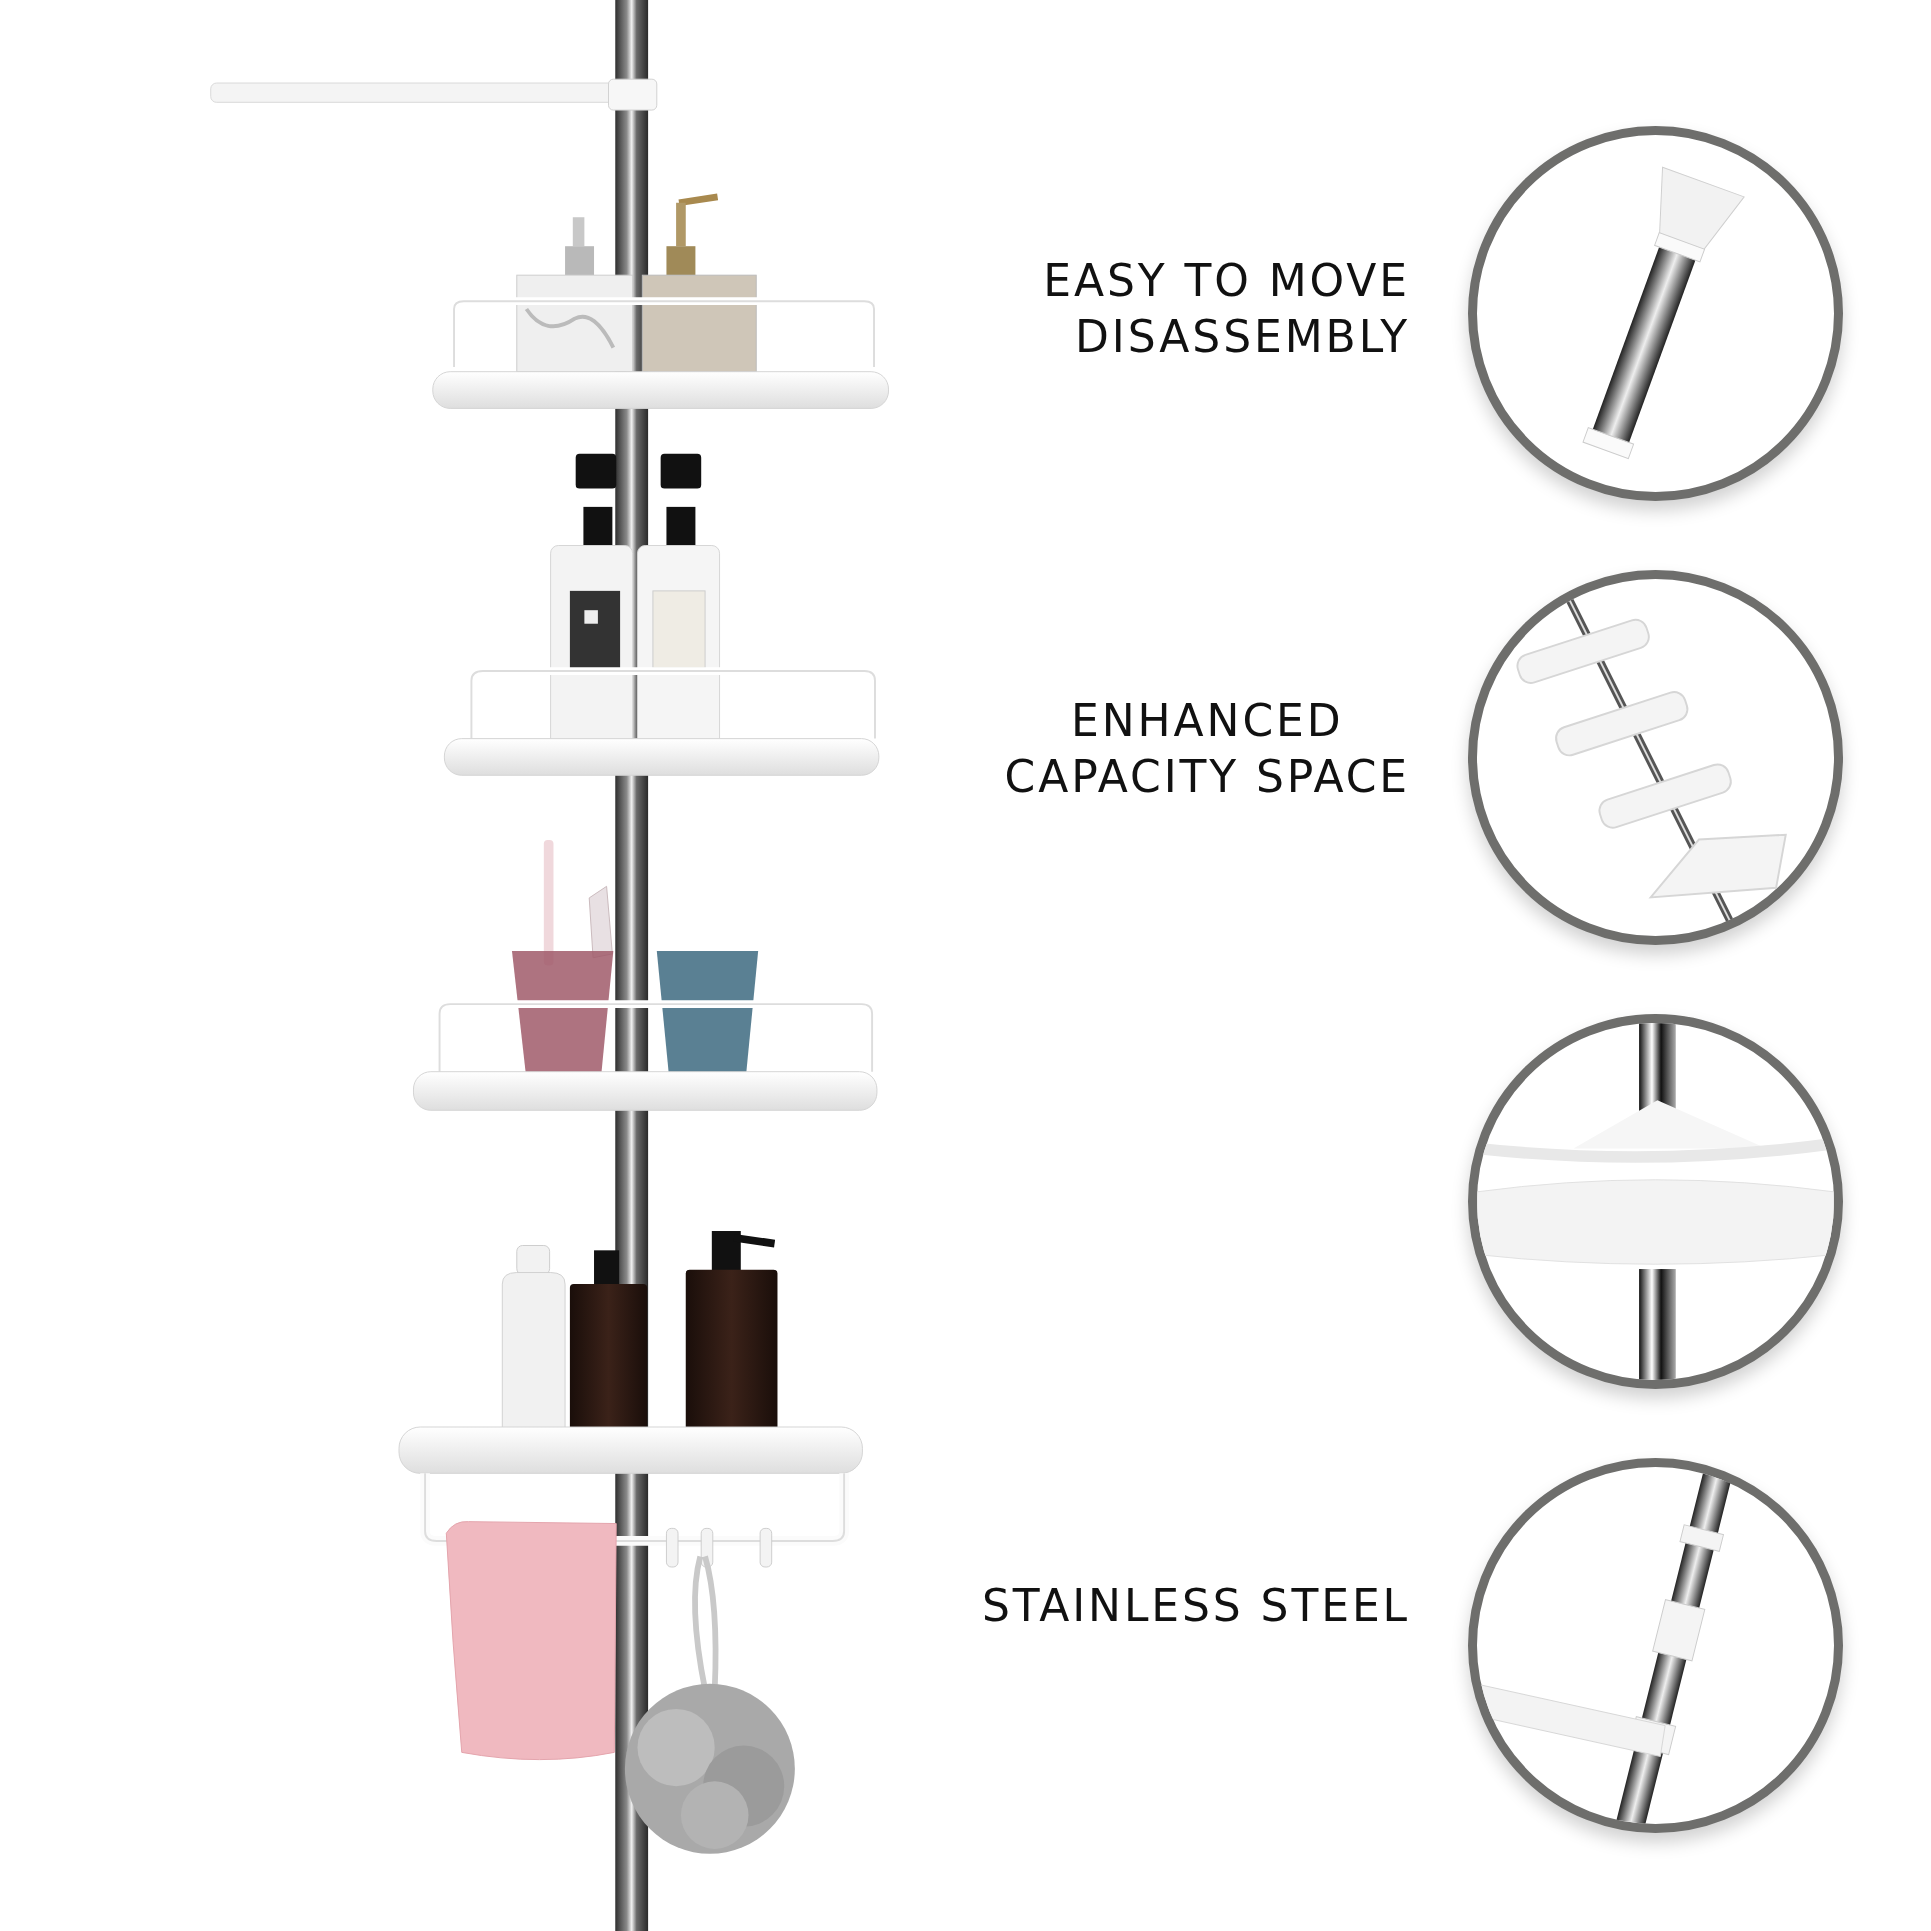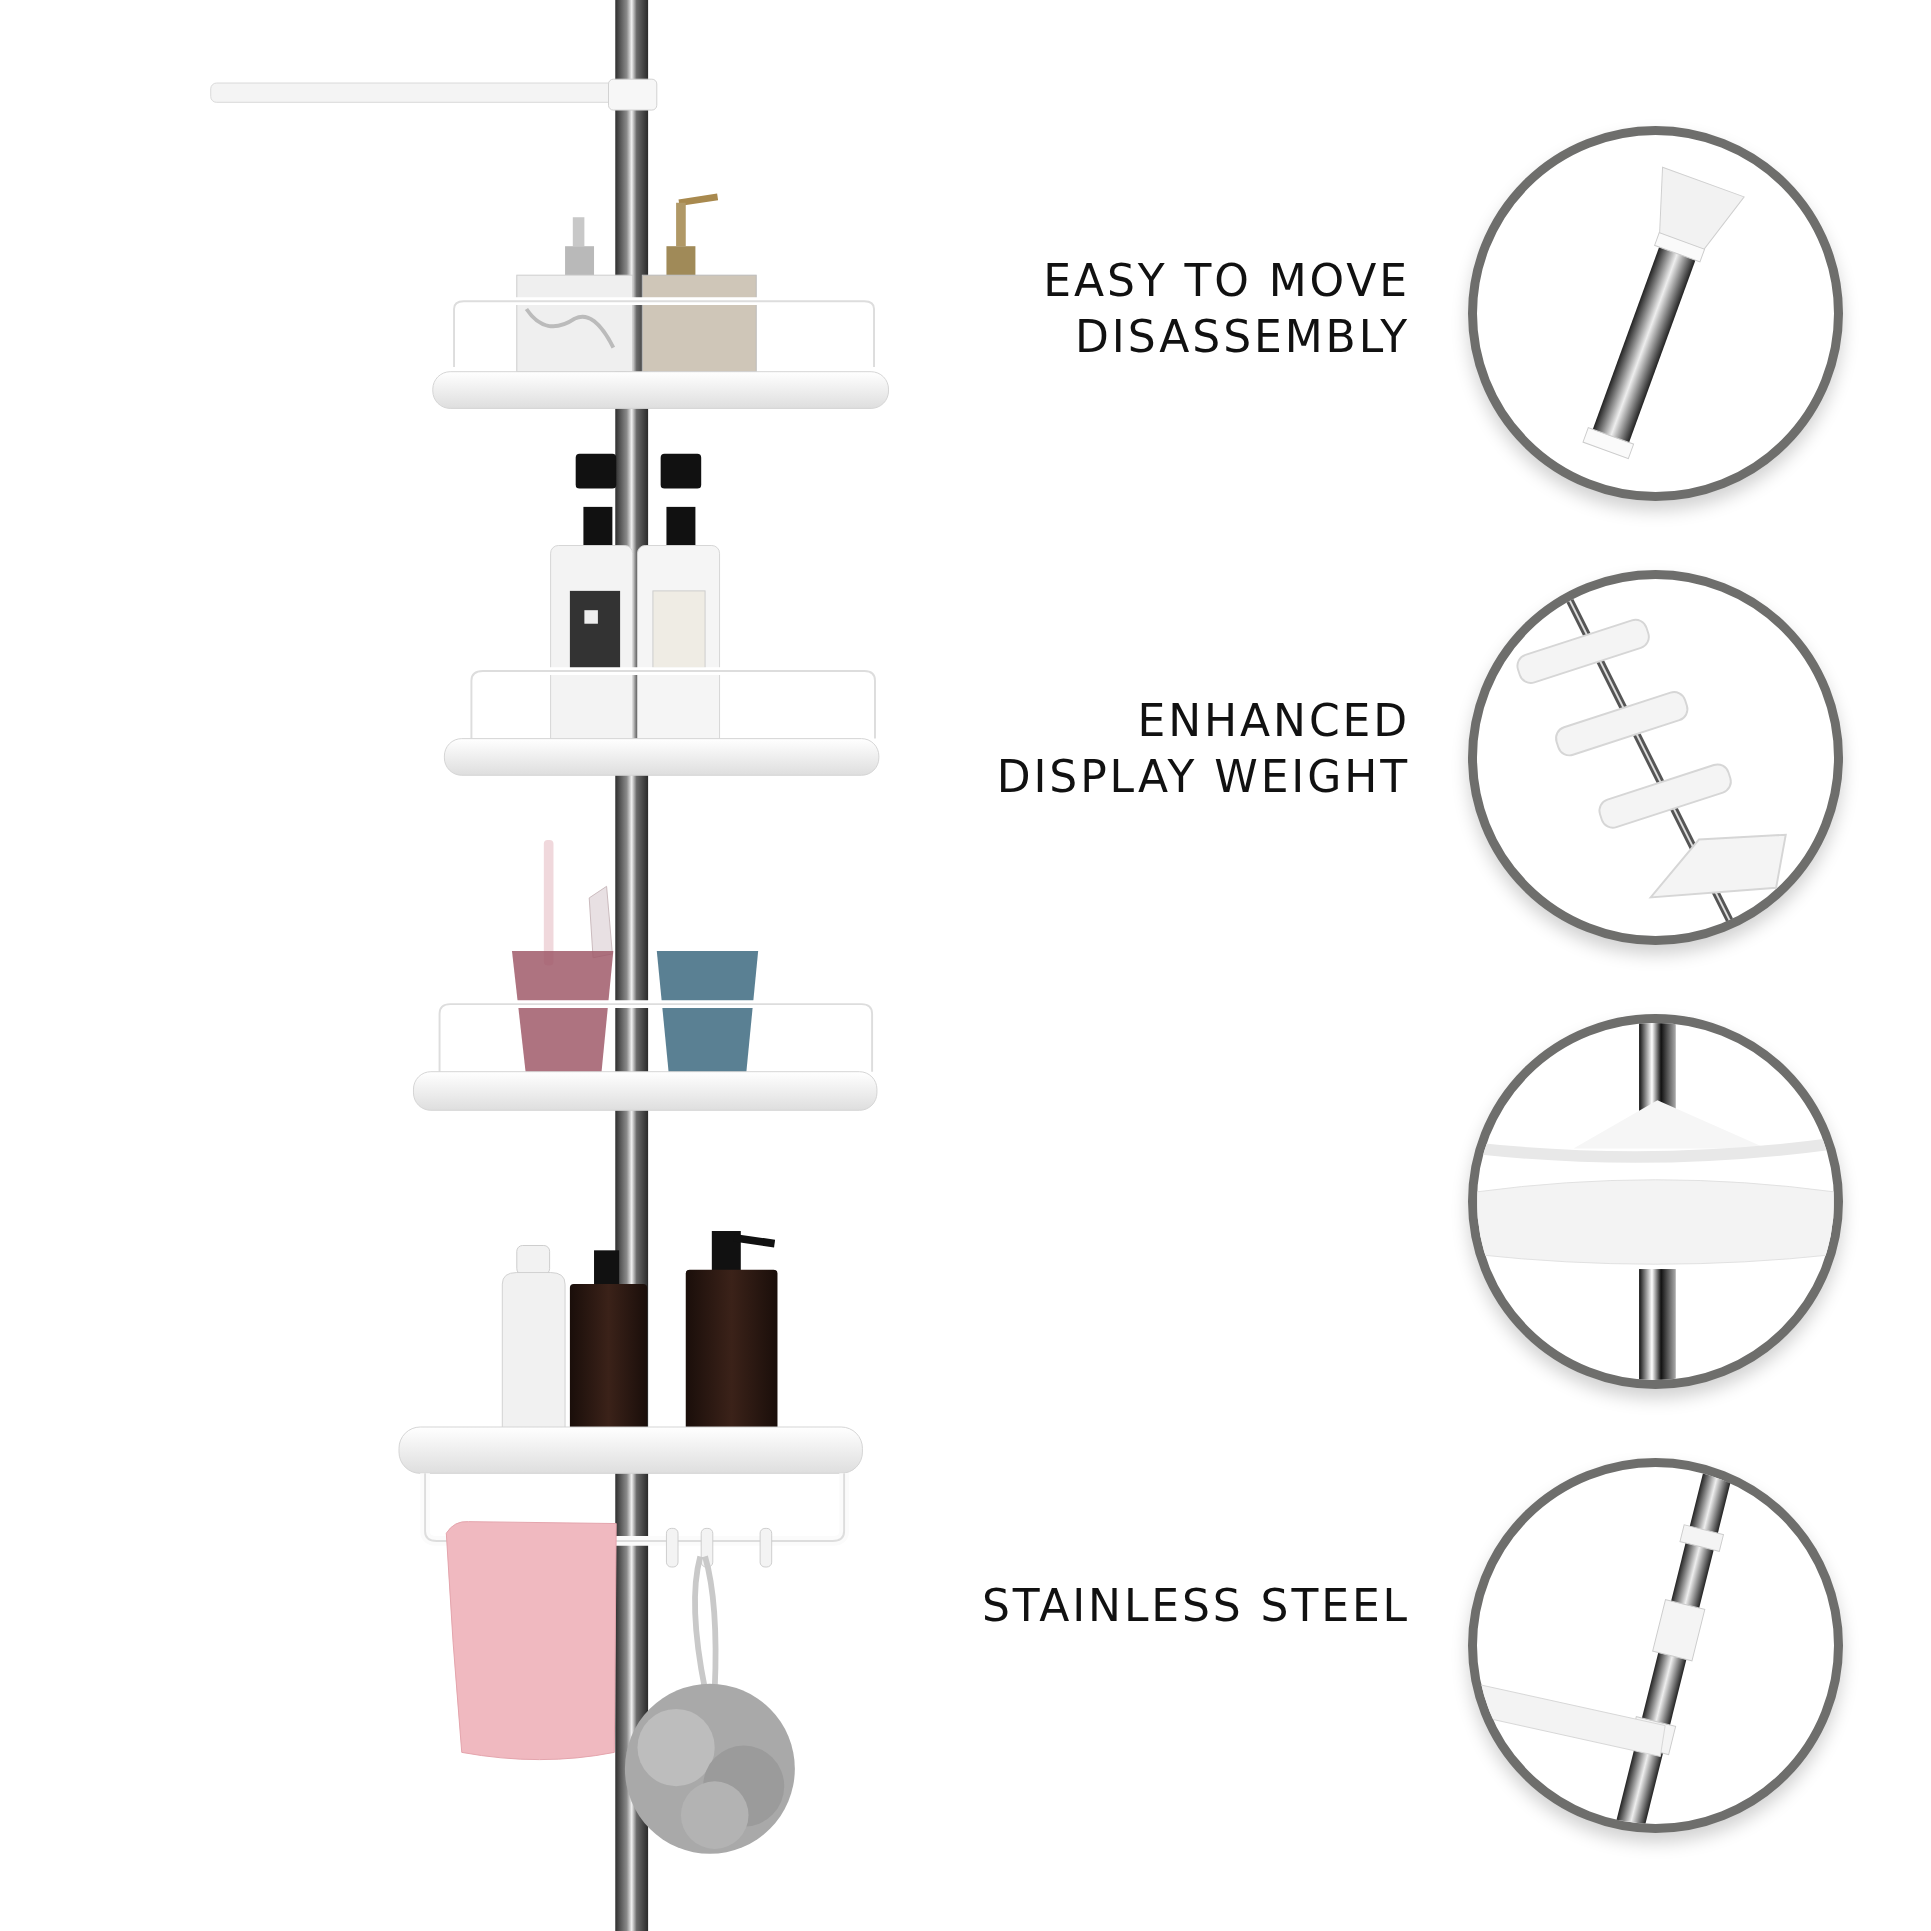--- a/index.html
+++ b/index.html
@@ -111,23 +111,23 @@
       <circle cx="700" cy="1810" r="40" fill="#bdbdbd"></circle>
       <circle cx="770" cy="1850" r="42" fill="#9b9b9b"></circle>
       <circle cx="740" cy="1880" r="35" fill="#b3b3b3"></circle>
     </g>
   </svg>
 
   <div class="feature-label" style="top:253px;">
     <span>EASY TO MOVE</span>
     <span>DISASSEMBLY</span>
   </div>
-  <div class="feature-label" style="top:693px;">
+  <div class="feature-label" style="top:693px;text-align:center;">
     <span>ENHANCED</span>
-    <span>DISPLAY WEIGHT</span>
+    <span>CAPACITY SPACE</span>
   </div>
   <div class="feature-label" style="top:1135px;">
   </div>
   <div class="feature-label" style="top:1578px;">
     <span>STAINLESS STEEL</span>
   </div>
 
   <div class="detail-circle" style="left:1468px; top:126px;">
     <svg viewBox="0 0 370 370">
       <g transform="rotate(20 185 185)">

